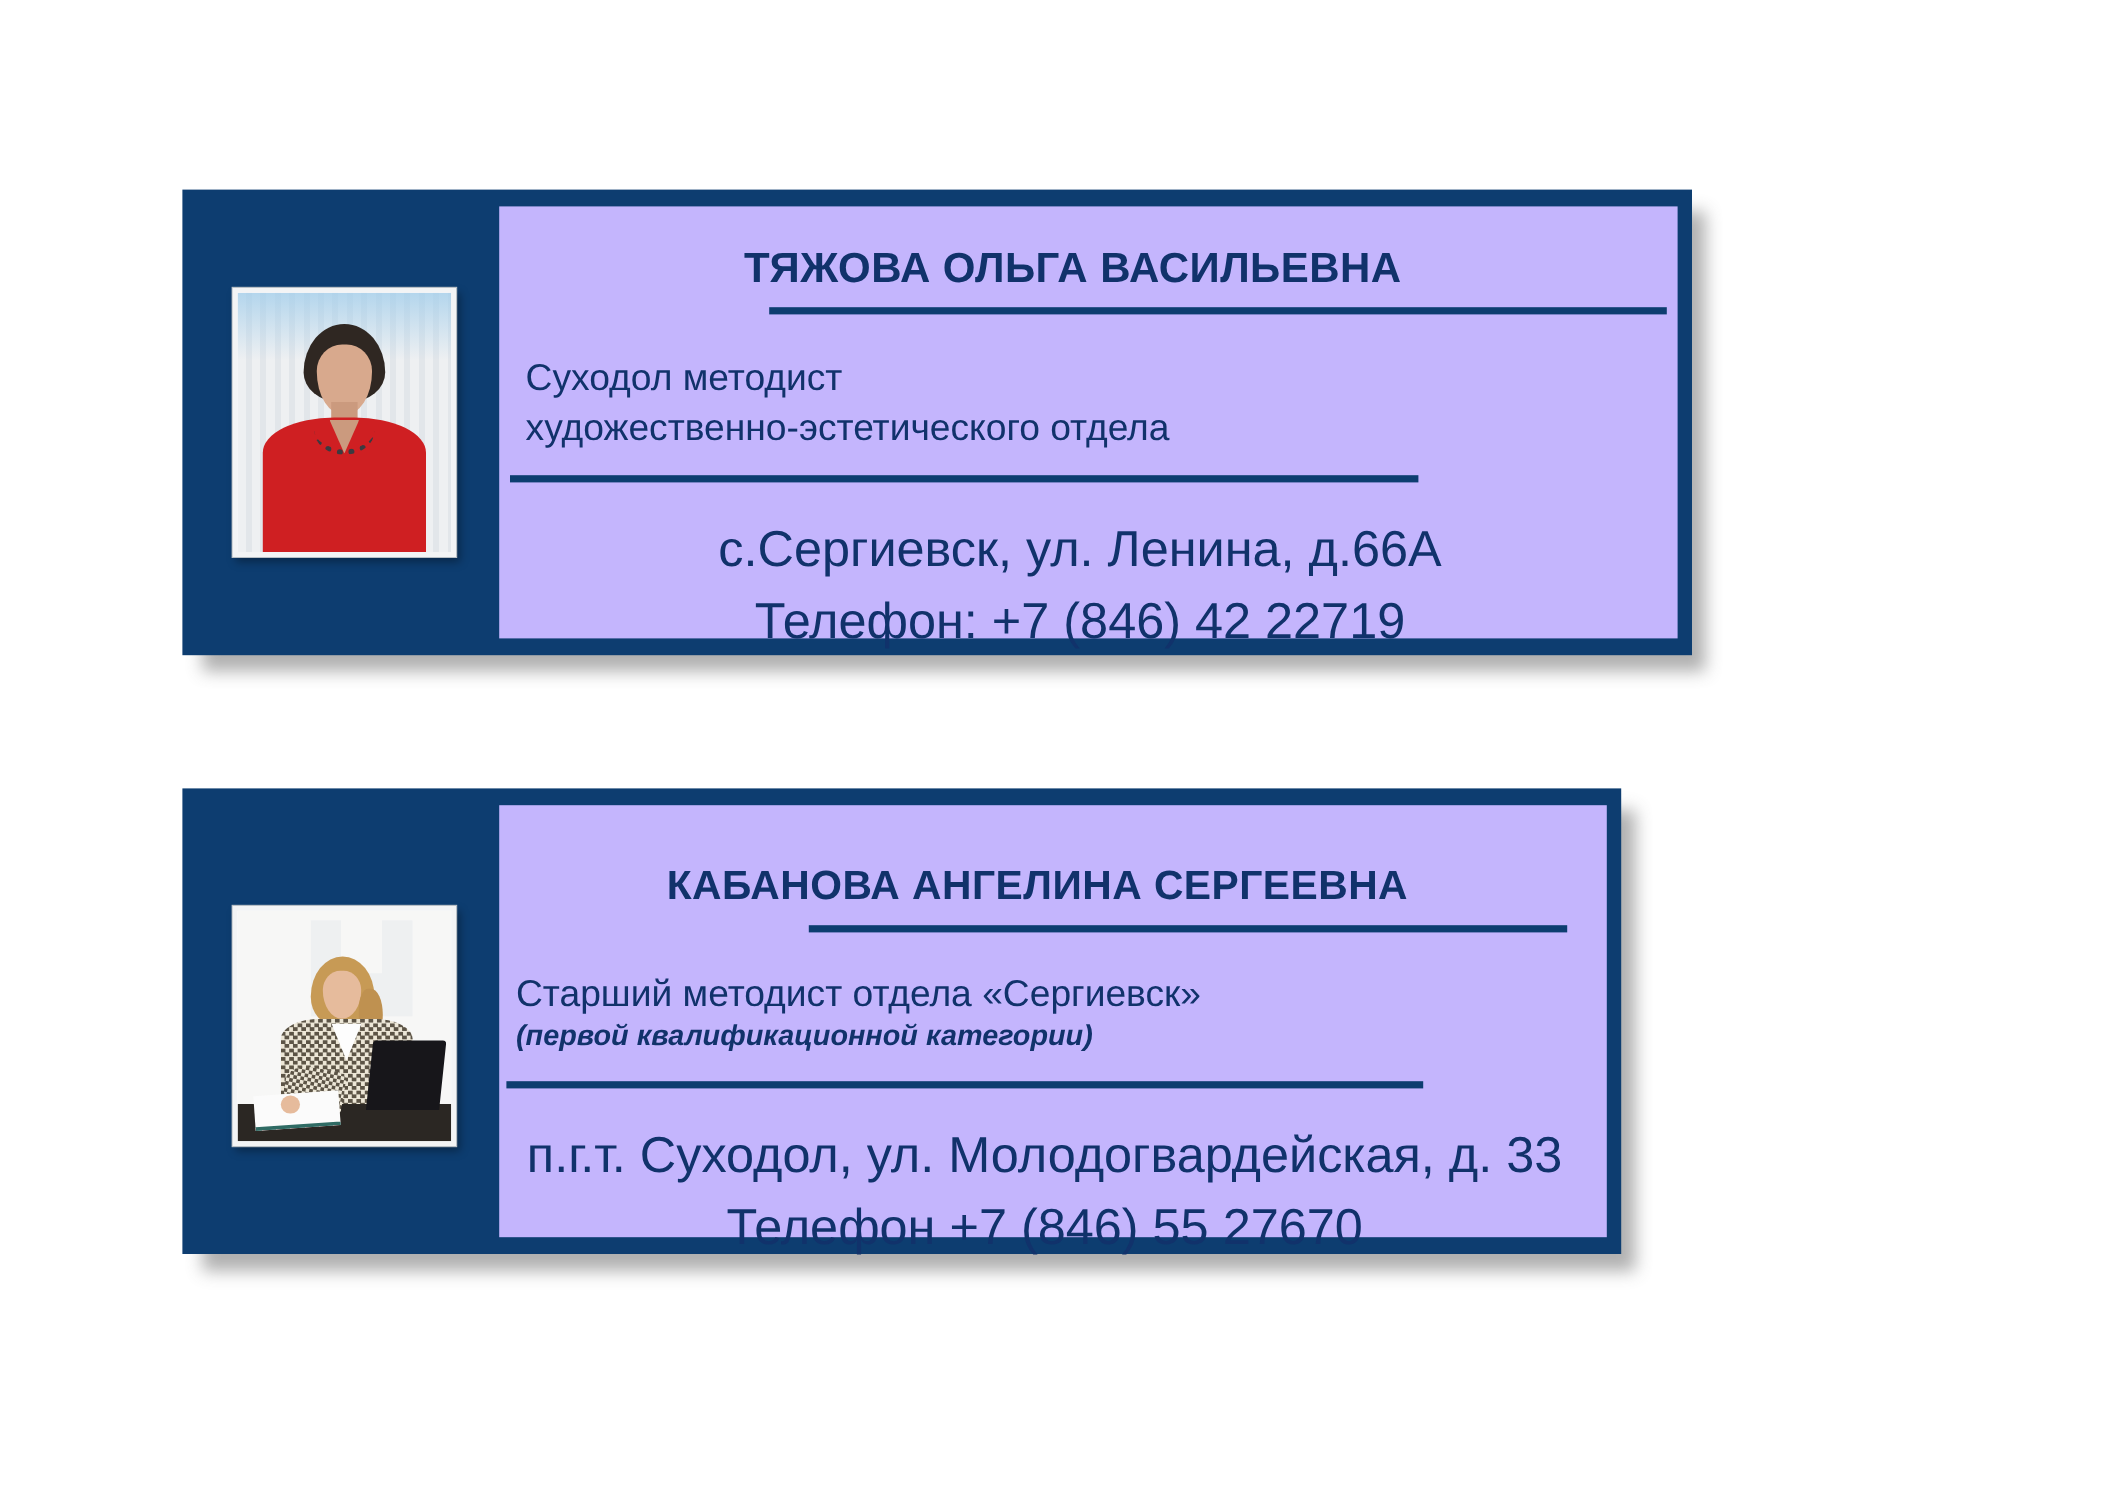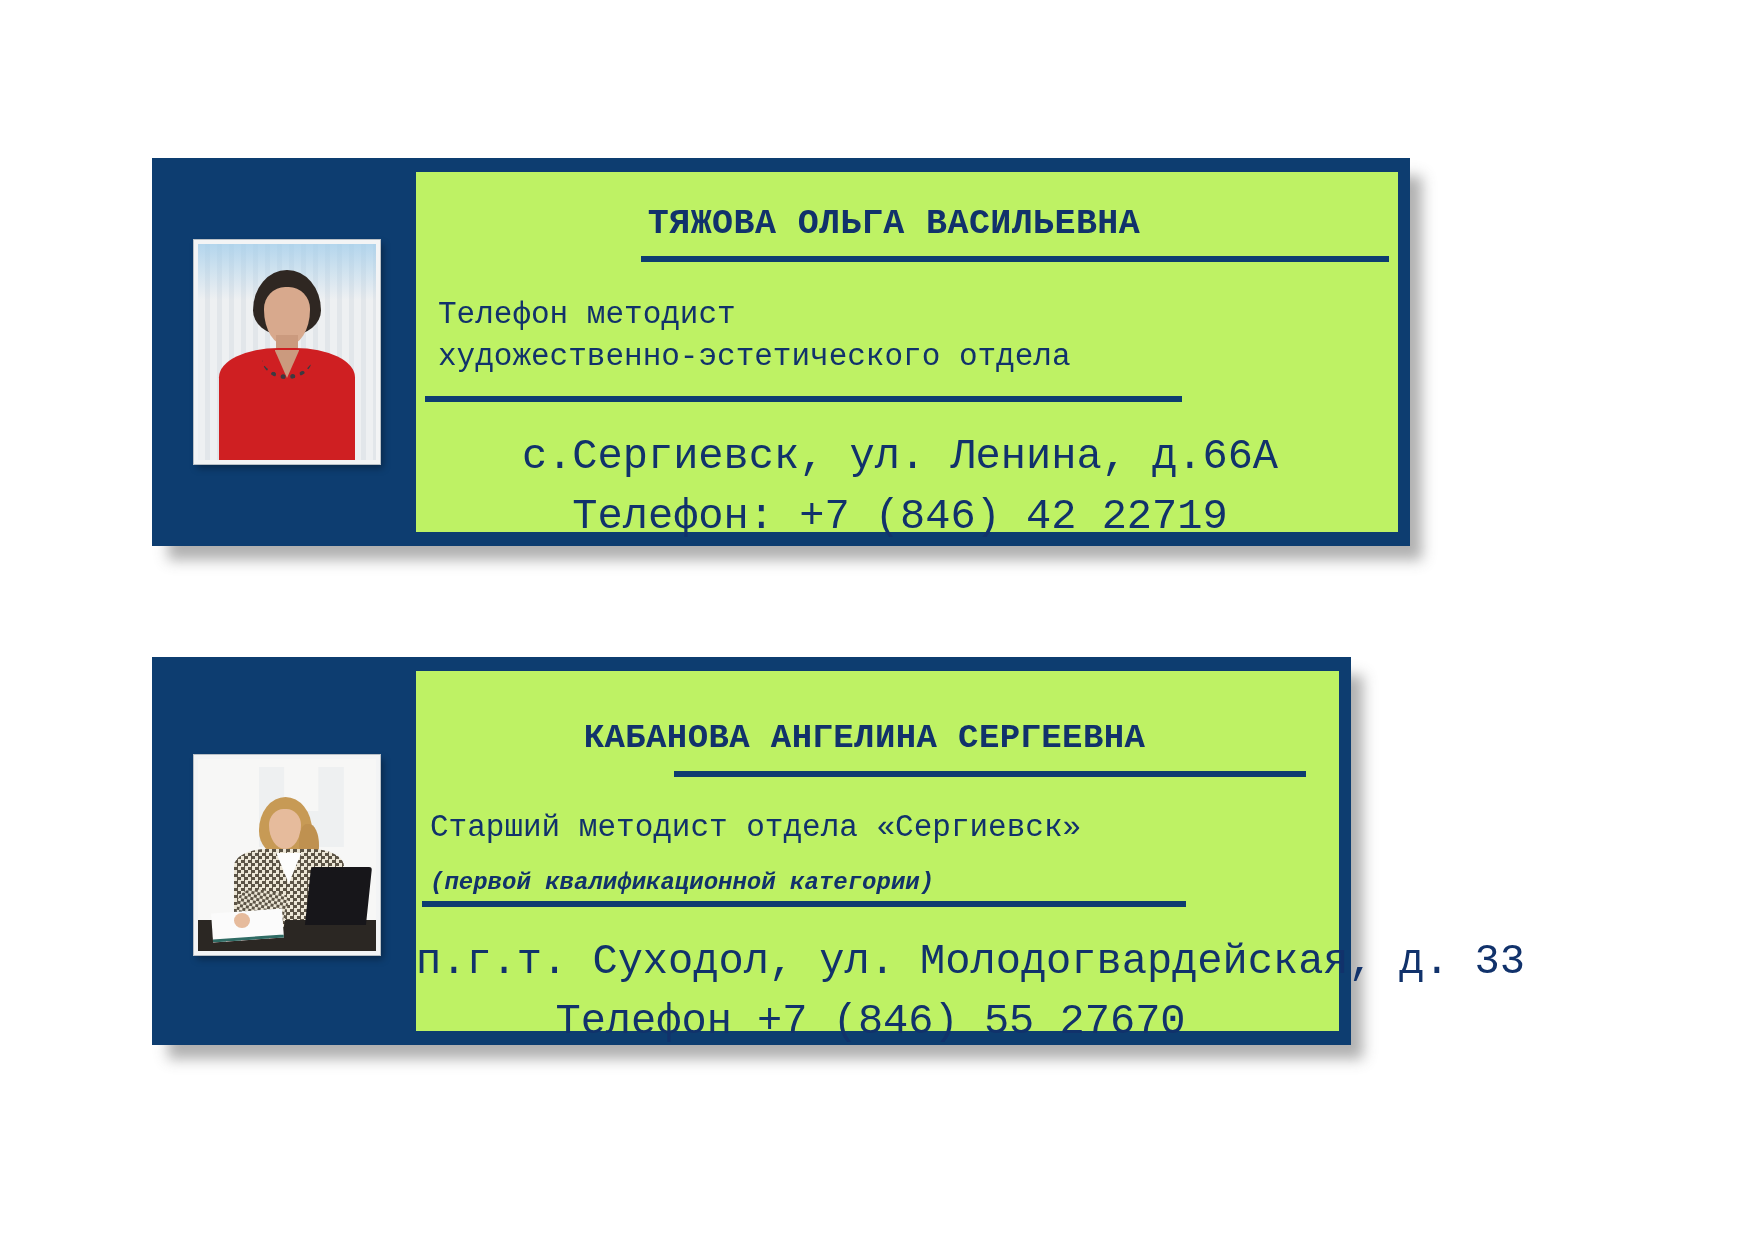--- a/index.html
+++ b/index.html
@@ -41,23 +41,22 @@
     height: 388px;
   }
 
   
   .panel {
     position: absolute;
     top: 14px;
     right: 12px;
     bottom: 14px;
     left: 264px;
-    background: #bef264;
+    background: #c4b5fd;
     box-sizing: border-box;
-    font-family: Liberation Mono, monospace;
   }
 
   
   .photo-wrap {
     position: absolute;
     left: 42px;
     width: 186px;
     background: #ffffff;
     box-sizing: border-box;
     border: 4px solid #f3f4f5;
@@ -117,21 +116,21 @@
   }
   .card-1 .role { left: 22px; top: 122px; }
   .card-2 .role { left: 14px; top: 136px; }
 
   .role-sub {
     display: block;
     font-size: 24px;
     font-weight: bold;
     font-style: italic;
     line-height: 1.25;
-    margin-top: 19px;
+    margin-top: 0;
   }
 
   .contacts {
     position: absolute;
     left: 0;
     right: 14px;
     text-align: center;
     color: #11326b;
     font-size: 42px;
     line-height: 1.42;
@@ -301,21 +300,21 @@
         <div class="p1-beads"></div>
       </div>
     </div>
 
     <div class="panel">
       <div class="name">ТЯЖОВА ОЛЬГА ВАСИЛЬЕВНА</div>
 
       <div class="rule rule-top"></div>
 
       <div class="role">
-        <span>Телефон методист</span><br>
+        <span>Суходол методист</span><br>
         <span>художественно-эстетического отдела</span>
       </div>
 
       <div class="rule rule-mid"></div>
 
       <div class="contacts">
         <span>с.Сергиевск, ул. Ленина, д.66А</span>
         <span>Телефон: +7 (846) 42 22719</span>
       </div>
     </div>

